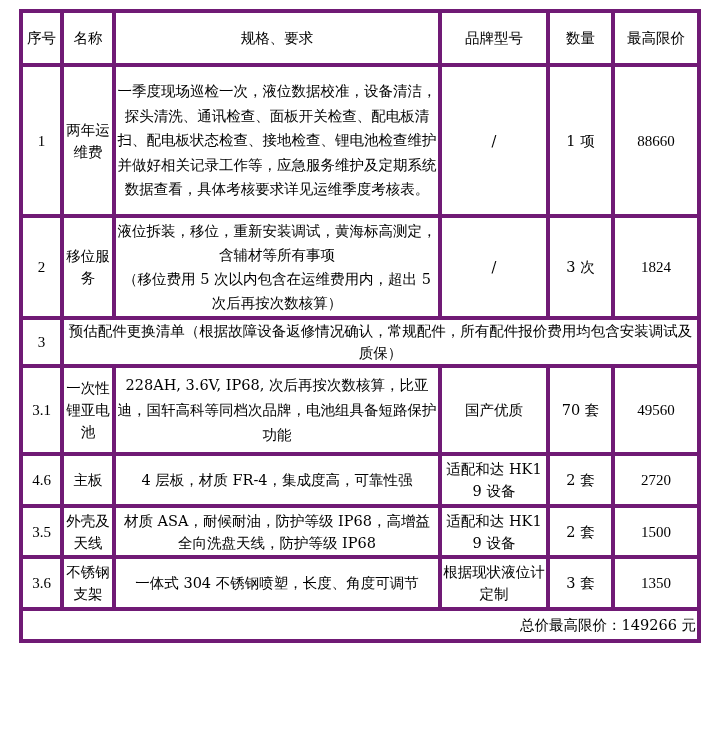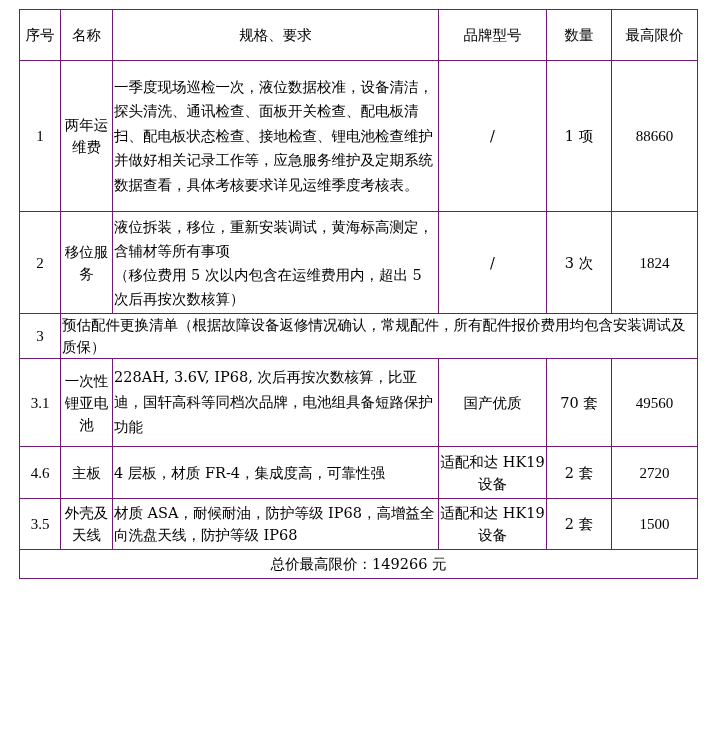--- a/index.html
+++ b/index.html
@@ -1,26 +1,26 @@
 <!DOCTYPE html>
 <html><head>
 <meta charset="utf-8">
 <style>
   html, body { margin:0; padding:0; background:#ffffff; }
   body { width:706px; height:734px; position:relative; overflow:hidden;
          font-family: "DejaVu Serif", "Liberation Serif", serif; color:#000; }
   table { position:absolute; left:19px; top:9px; border-collapse:collapse;
           table-layout:fixed; width:678px; font-size:14.5px; }
-  td { border:1px solid #701a75; padding:0 1px; vertical-align:middle; line-height:22px; word-break:break-all; }
+  td { border:4px solid #701a75; padding:0 1px; vertical-align:middle; line-height:22px; word-break:break-all; }
   .c { text-align:center; }
-  .l { text-align:left; }
+  .l { text-align:center; }
   .num { font-family: "Liberation Serif", serif; font-size:15px; }
   .hdr td { height:50px; }
   .sq { text-decoration: underline wavy #d00; text-underline-offset:3px; }
-  .total td { height:28px; text-align:center; }
+  .total td { height:28px; text-align:right; }
 </style>
 </head>
 <body>
 
 <table>
   <colgroup>
     <col style="width:41px">
       <col style="width:52px">
       <col style="width:326px">
     <col style="width:108px">
@@ -85,18 +85,26 @@
 
   <tr style="height:51px">
     <td class="c num">3.5</td>
     <td class="c">外壳及天线</td>
     <td class="l">材质 ASA，耐候耐油，防护等级 IP68，高增益全向洗盘天线，防护等级 IP68</td>
     <td class="c">适配和达 HK19 设备</td>
     <td class="c">2 套</td>
     <td class="c num">1500</td>
   </tr>
 
+  <tr style="height:52px">
+    <td class="c num">3.6</td>
+    <td class="c">不锈钢支架</td>
+    <td class="l">一体式 304 不锈钢喷塑，长度、角度可调节</td>
+    <td class="c">根据现状液位计定制</td>
+    <td class="c">3 套</td>
+    <td class="c num">1350</td>
+  </tr>
 
   <tr class="total">
     <td colspan="6">总价最高限价：149266 元</td>
   </tr>
 </tbody>
   </table>
 
 </body></html>

